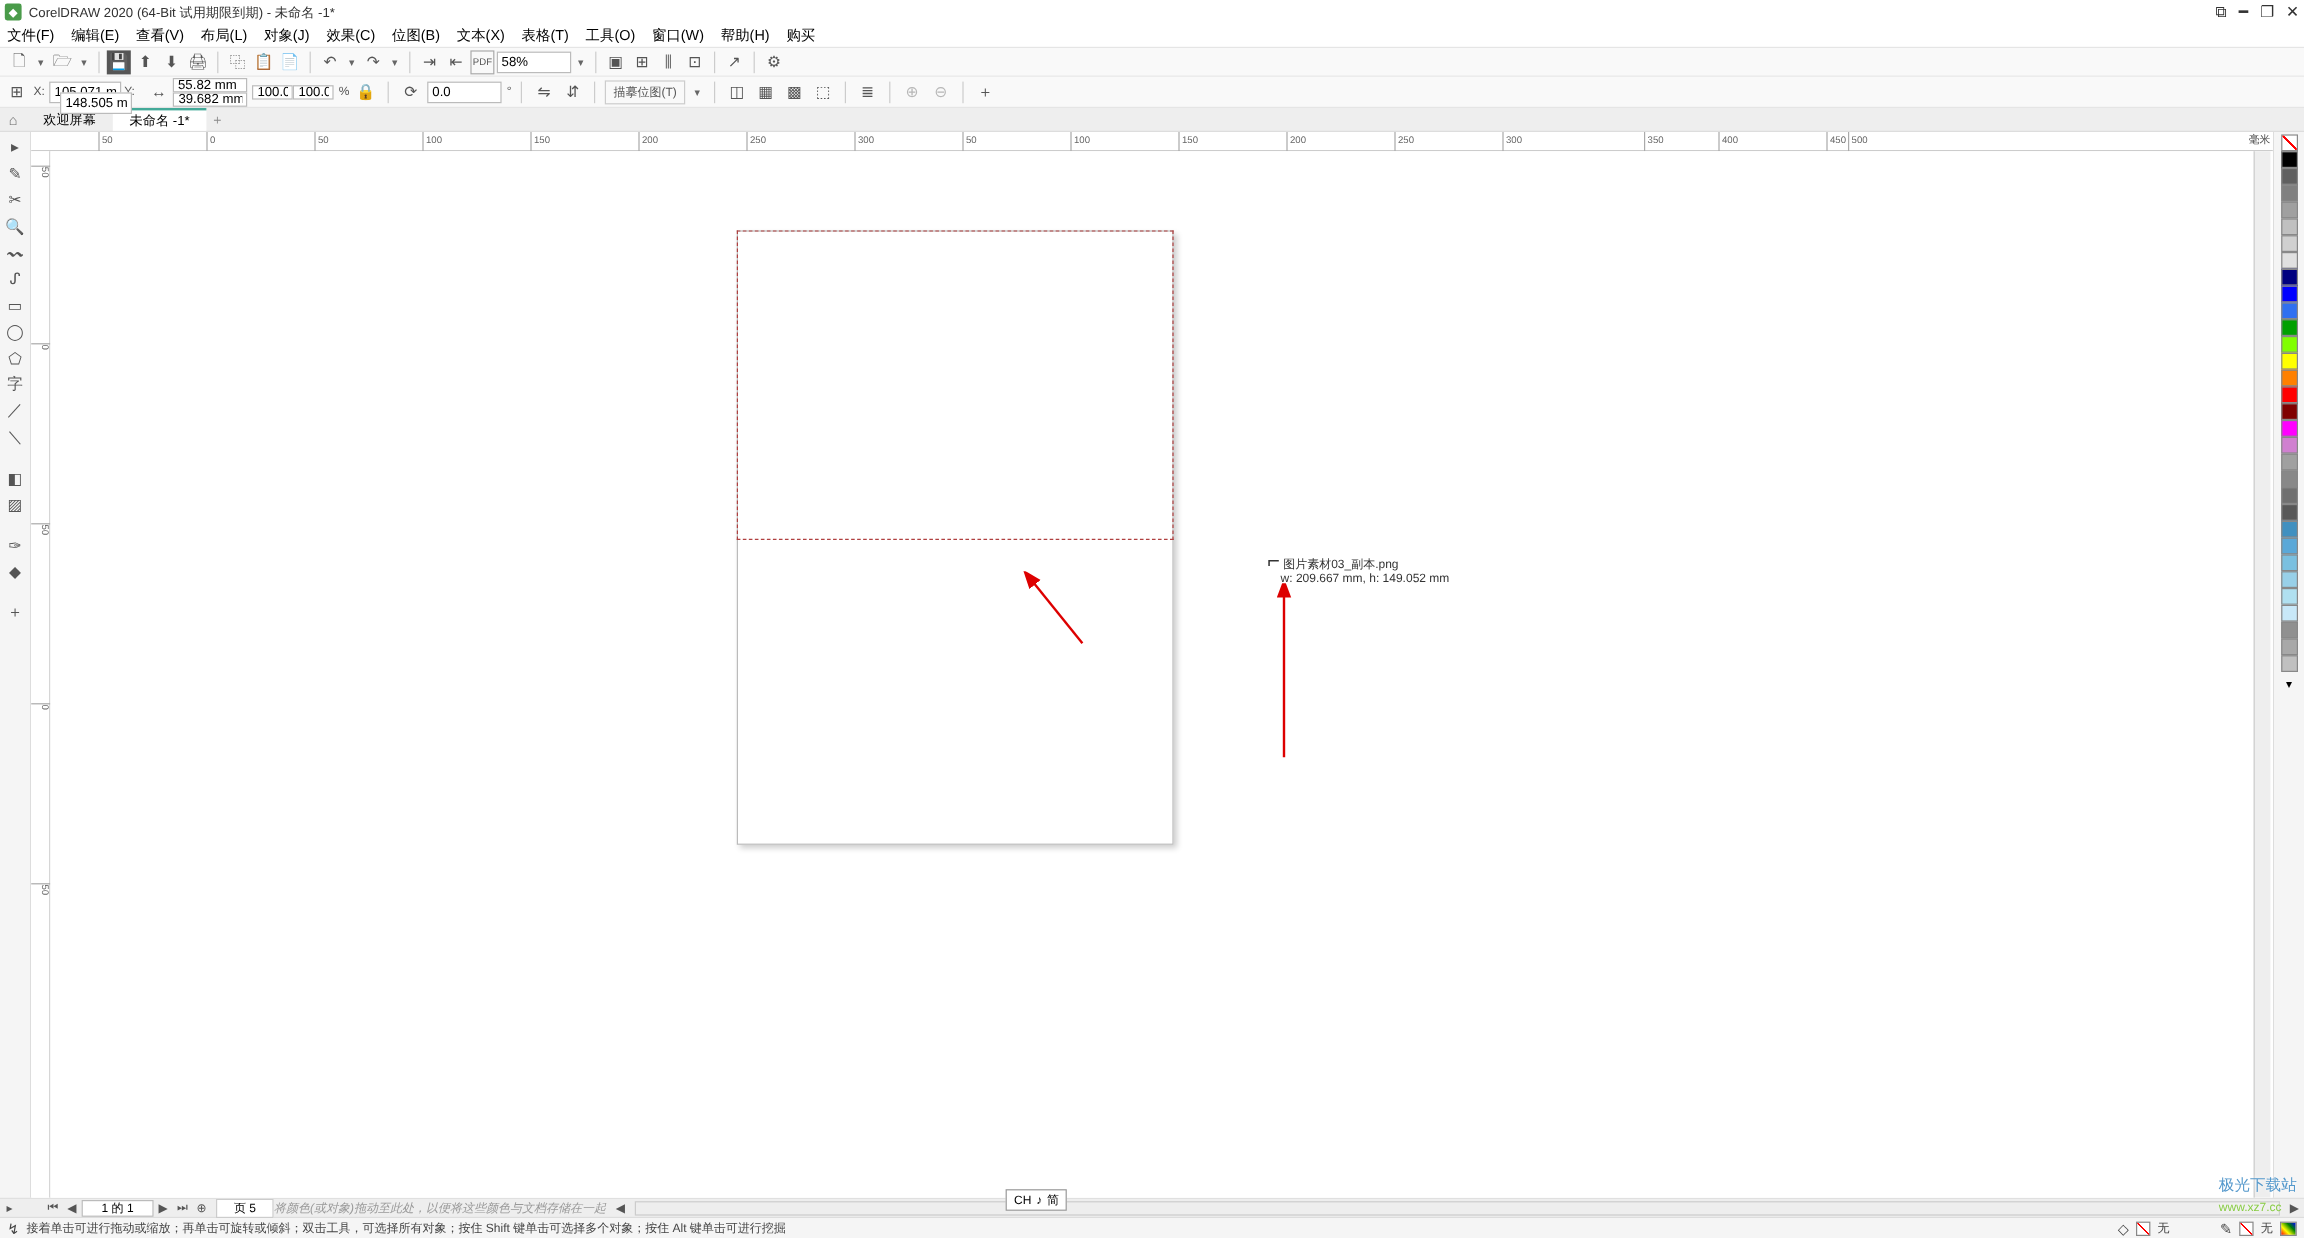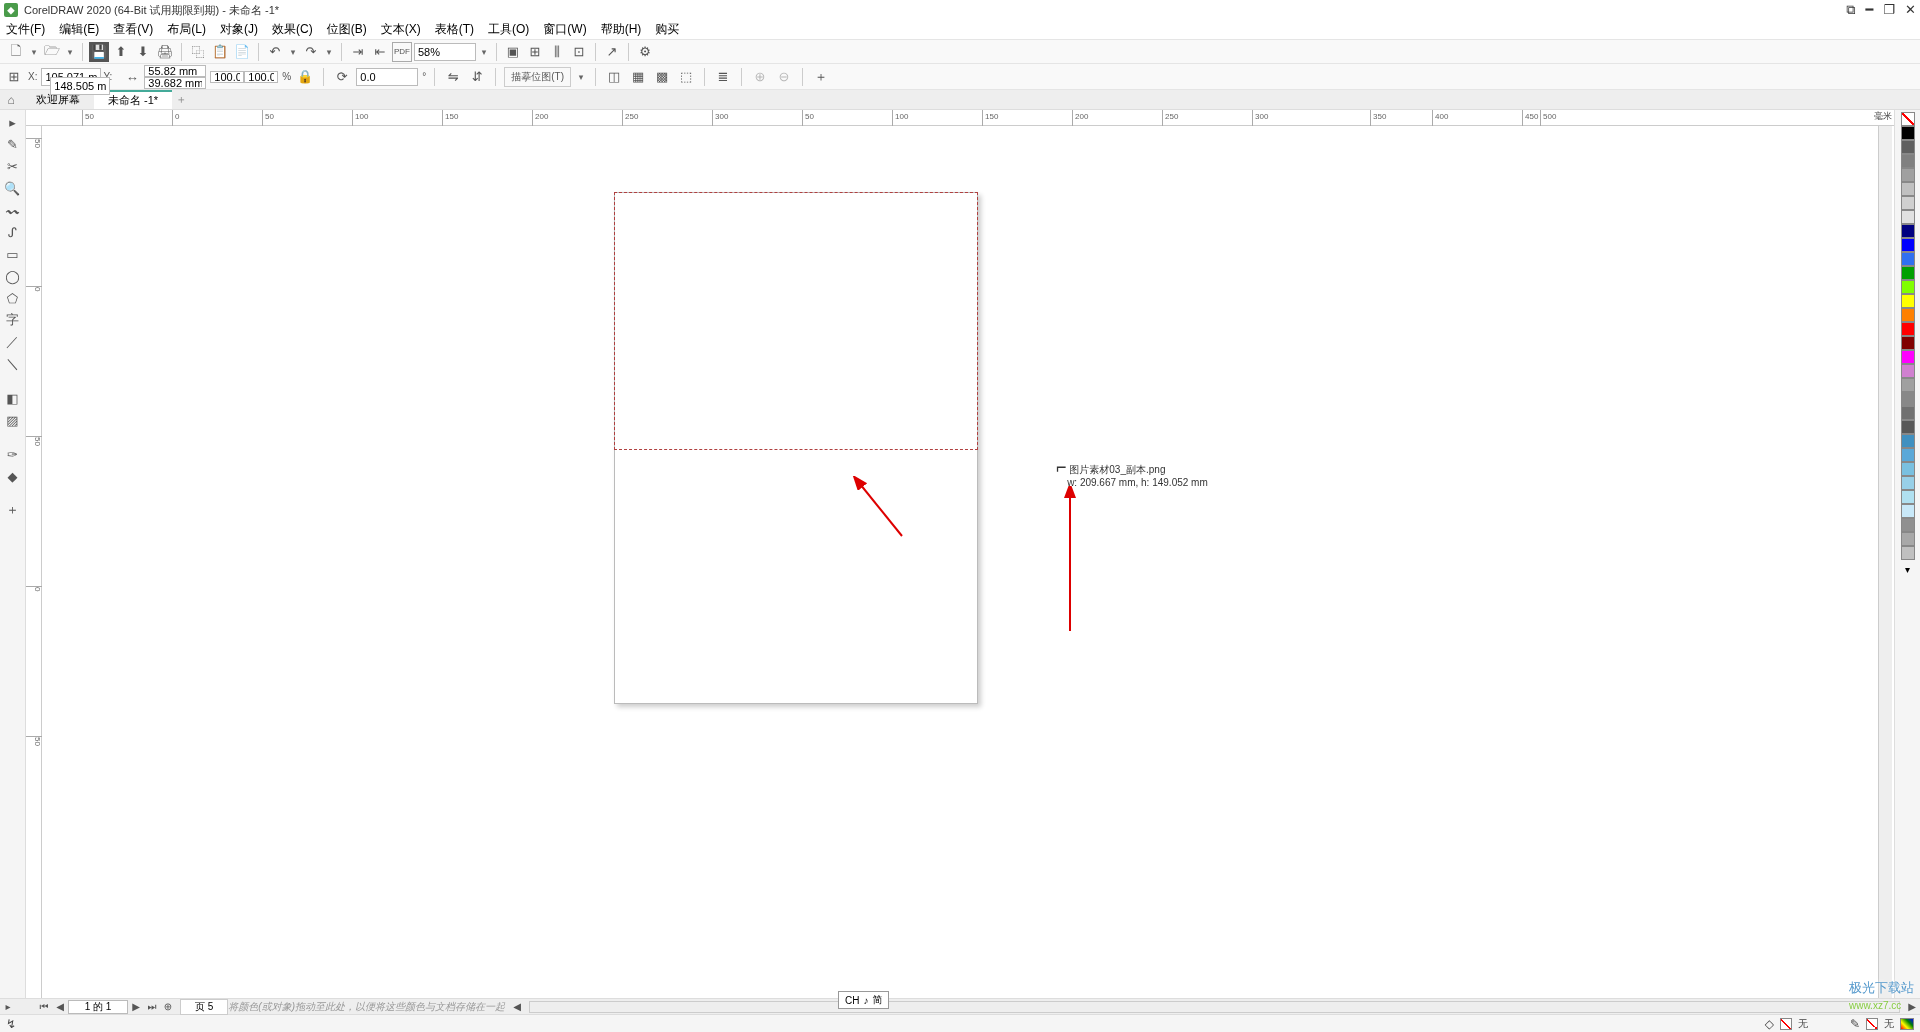--- a/index.html
+++ b/index.html
@@ -322,20 +322,21 @@
   <div class="nav-btn">⊕</div>
   <div class="pg-tab"><span>页 5</span></div>
   <span class="hint">将颜色(或对象)拖动至此处，以便将这些颜色与文档存储在一起</span>
   <div class="nav-btn" style="margin-left:4px;">◀</div>
   <div class="scroll-track"></div>
   <div class="nav-btn">▶</div>
 </div>
 
 <div class="status">
   <span class="st-icn">↯</span>
+  <span>接着单击可进行拖动或缩放；再单击可旋转或倾斜；双击工具，可选择所有对象；按住 Shift 键单击可选择多个对象；按住 Alt 键单击可进行挖掘</span>
   <div class="right">
     <span class="st-icn">◇</span>
     <span class="sw none" style="width:12px;height:12px;"></span>
     <span>无</span>
     <span style="width:30px;"></span>
     <span class="st-icn">✎</span>
     <span class="sw none" style="width:12px;height:12px;"></span>
     <span>无</span>
     <span class="st-icn" style="background:linear-gradient(45deg,red,yellow,green,blue);width:14px;height:12px;border:1px solid #888;"></span>
   </div>

